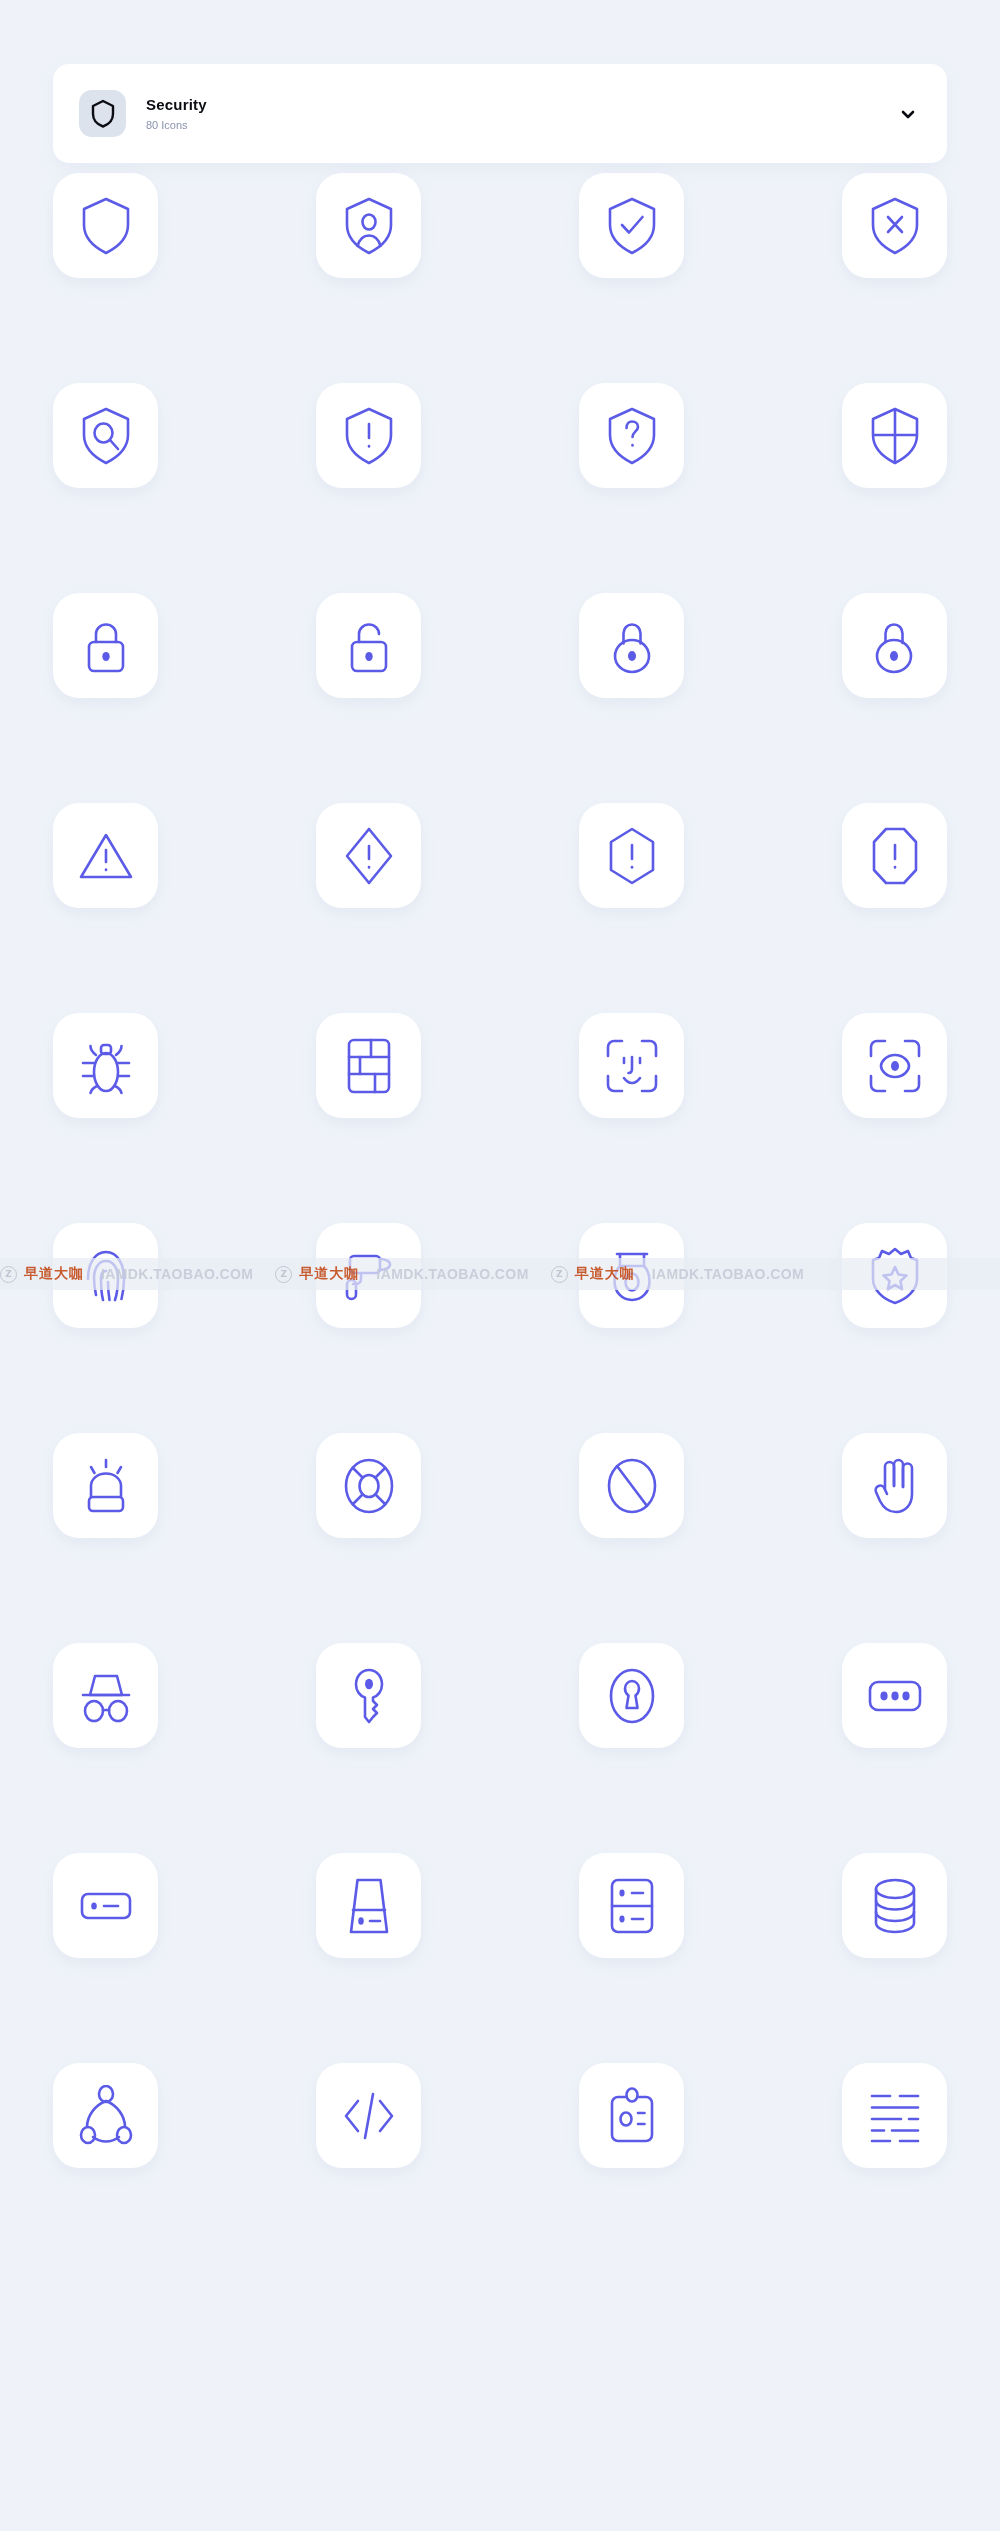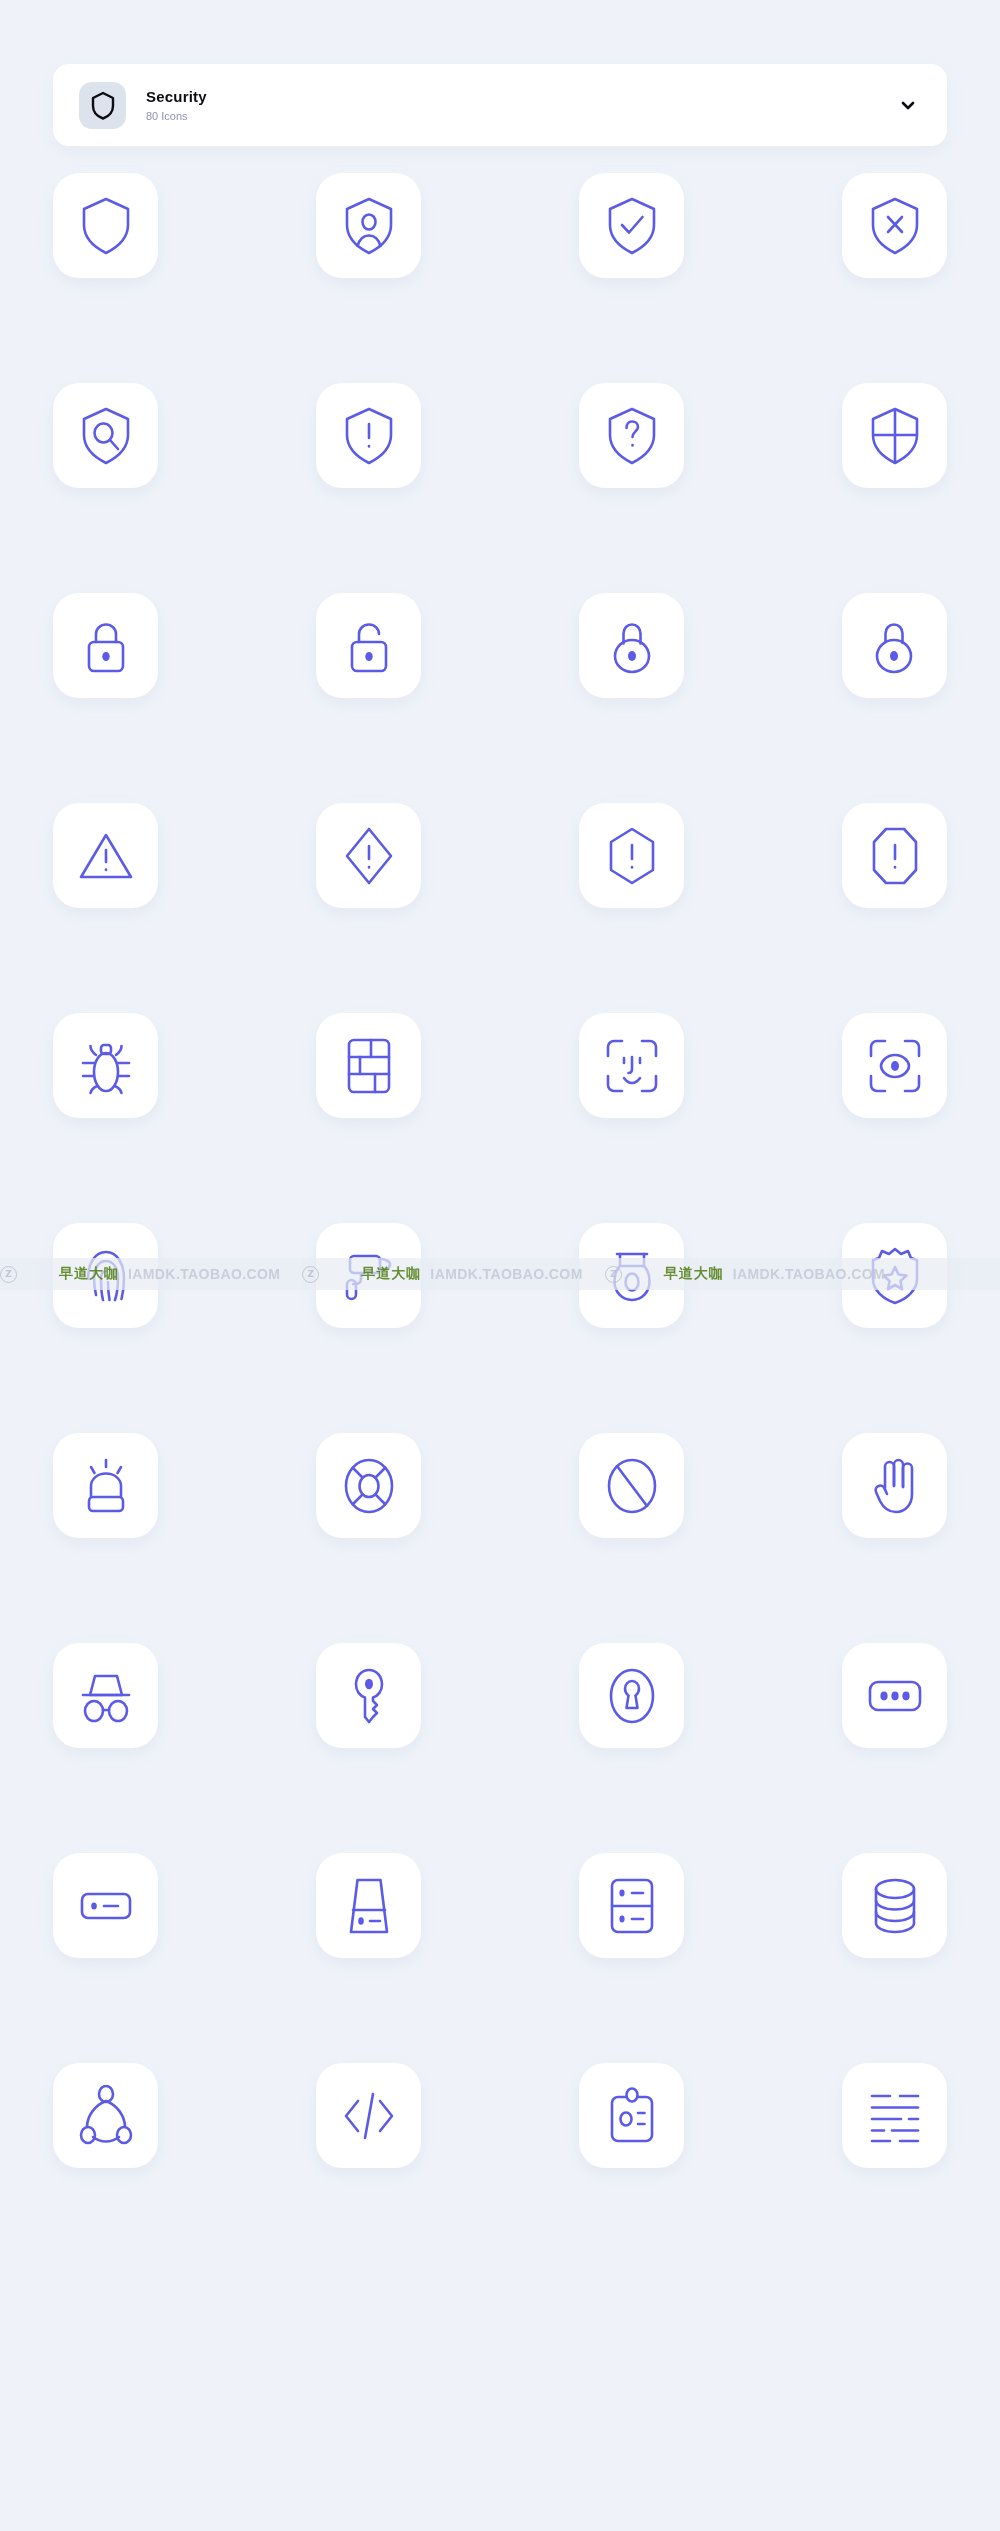--- a/index.html
+++ b/index.html
@@ -9,21 +9,21 @@
     font-family:"Liberation Sans", sans-serif;
     overflow:hidden;
     position:relative;
   }
   .page{position:relative;width:1000px;height:2531px;}
 
   
   .header-card{
     position:absolute;
     left:53px;top:64px;
-    width:894px;height:82px;
+    width:894px;height:99px;
     background:#ffffff;
     border-radius:16px;
     box-shadow:0 6px 18px rgba(120,140,180,0.08);
     display:flex;align-items:center;
     padding:0 26px;
     box-sizing:border-box;
   }
   .header-thumb{
     width:47px;height:47px;
     border-radius:13px;
@@ -85,25 +85,25 @@
     opacity:.85;
   }
   .wm-z{
     width:15px;height:15px;border-radius:50%;
     border:1.4px solid #b9bfcd;
     color:#b9bfcd;font-size:9px;font-weight:bold;
     display:flex;align-items:center;justify-content:center;
     margin-right:7px;font-family:"DejaVu Sans",sans-serif;
   }
   .wm-cn{
-    font-size:14px;font-weight:bold;color:#4d7c0f;
-    font-family:"DejaVu Sans",sans-serif;margin-right:9px;letter-spacing:1px;margin-left:35px;
+    font-size:14px;font-weight:bold;color:#c2410c;
+    font-family:"DejaVu Sans",sans-serif;margin-right:9px;letter-spacing:1px;
   }
   .wm-en{
-    font-size:14px;font-weight:bold;color:#c3c9d6;letter-spacing:.4px;
+    font-size:14px;font-weight:bold;color:#c3c9d6;letter-spacing:.4px;padding-left:8px;
   }
 </style>
 </head>
 <body>
 
 <div class="page">
 
   <div class="header-card">
     <div class="header-thumb">
       <svg width="26" height="29" viewBox="0 0 26 29">

